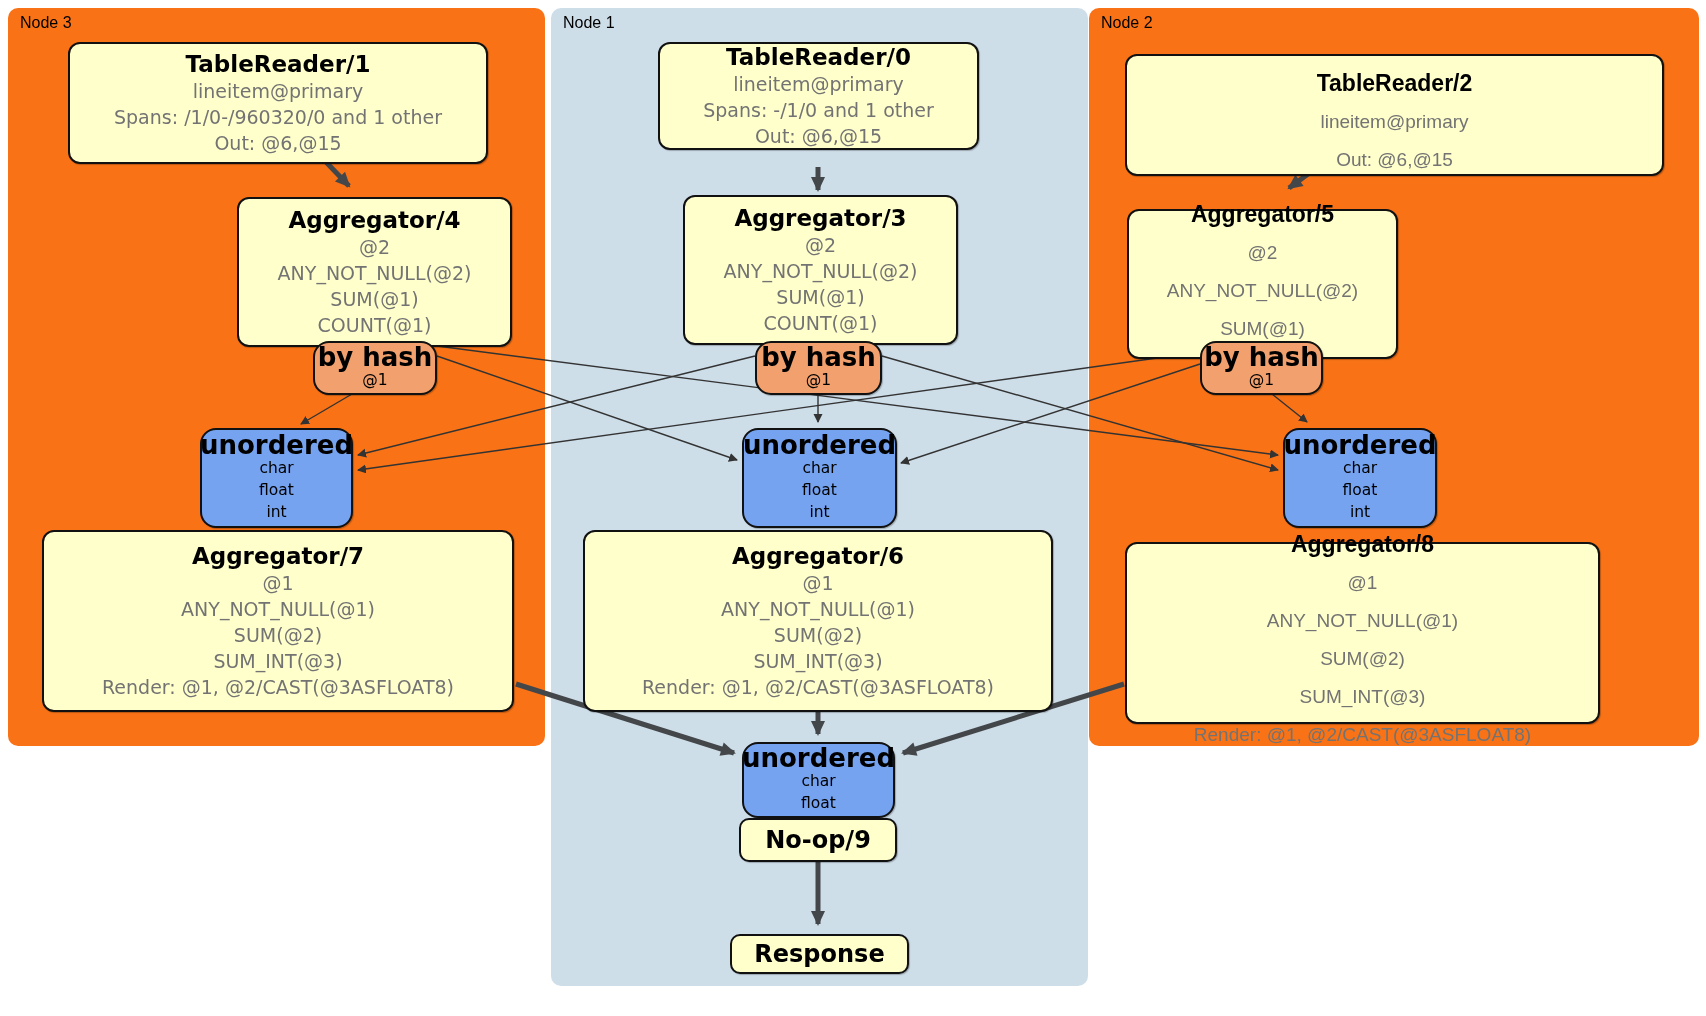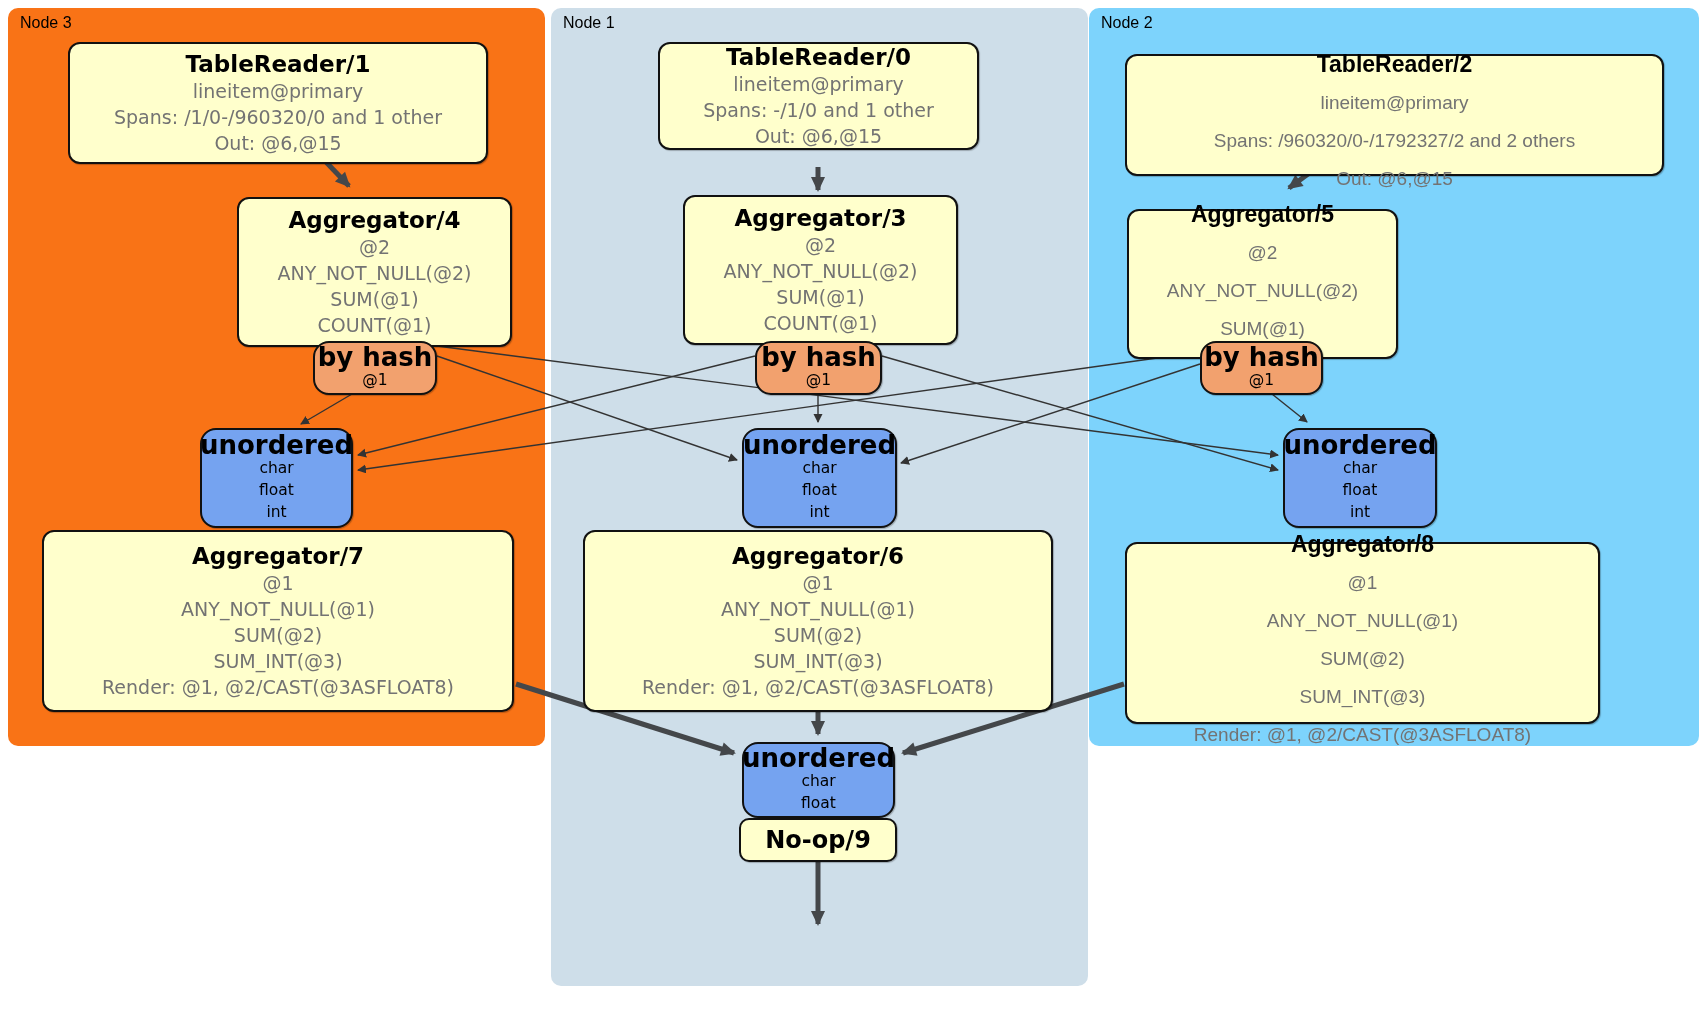--- a/index.html
+++ b/index.html
@@ -17,21 +17,21 @@
   }
   .region-label{
     position:absolute;
     left:12px;top:6px;
     font:16px "Liberation Sans", sans-serif;
     color:#000;
     z-index:3;
   }
   #region-node3{background:#f97316;}
   #region-node1{background:#cedee9;}
-  #region-node2{background:#7dd3fc;}
+  #region-node2{background:#f97316;}
   #edges{position:absolute;left:0;top:0;z-index:1;}
   .box{
     position:absolute;
     z-index:2;
     box-sizing:border-box;
     display:flex;flex-direction:column;
     align-items:center;justify-content:center;
     text-align:center;
     border:2px solid #111;
     box-shadow:1px 1px 1px rgba(0,0,0,0.25);
@@ -168,25 +168,27 @@
     <div class="l">Render: @1, @2/CAST(@3ASFLOAT8)</div>
   </div>
   <div class="box sync" style="left:742px;top:742px;width:153px;height:76px;">
     <div class="t">unordered</div>
     <div class="l">char</div>
     <div class="l">float</div>
   </div>
   <div class="box op terminal" style="left:739px;top:818px;width:158px;height:44px;border-radius:10px;">
     <div class="t">No-op/9</div>
   </div>
+  <div class="box op terminal" style="left:730px;top:934px;width:179px;height:40px;border-radius:10px;">
+    <div class="t">Response</div>
+  </div>
 
   <div class="box op n2f" style="left:1125px;top:42px;width:539px;height:122px;">
     <div class="t">TableReader/2</div>
     <div class="l">lineitem@primary</div>
-    <div class="l">Spans: /960320/0-/1792327/2 and 2 others</div>
     <div class="l">Out: @6,@15</div>
   </div>
   <div class="box op n2f" style="left:1127px;top:197px;width:271px;height:150px;">
     <div class="t">Aggregator/5</div>
     <div class="l">@2</div>
     <div class="l">ANY_NOT_NULL(@2)</div>
     <div class="l">SUM(@1)</div>
     <div class="l">COUNT(@1)</div>
   </div>
   <div class="box router" style="left:1200px;top:341px;width:123px;height:54px;">

